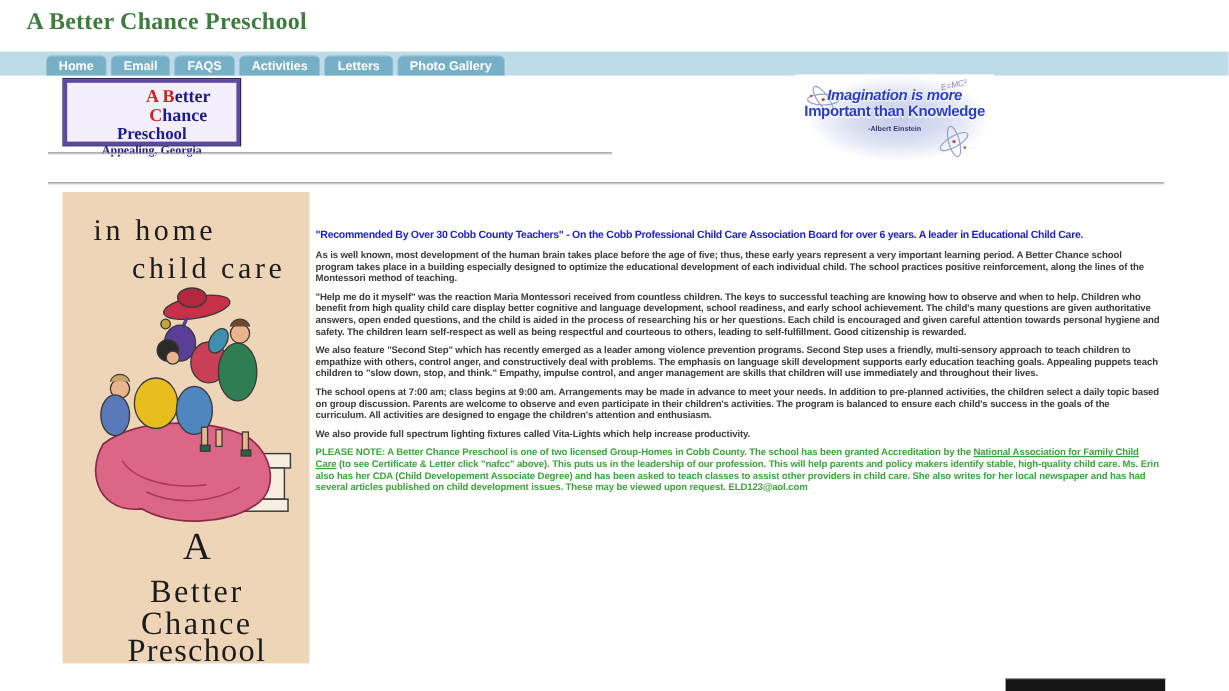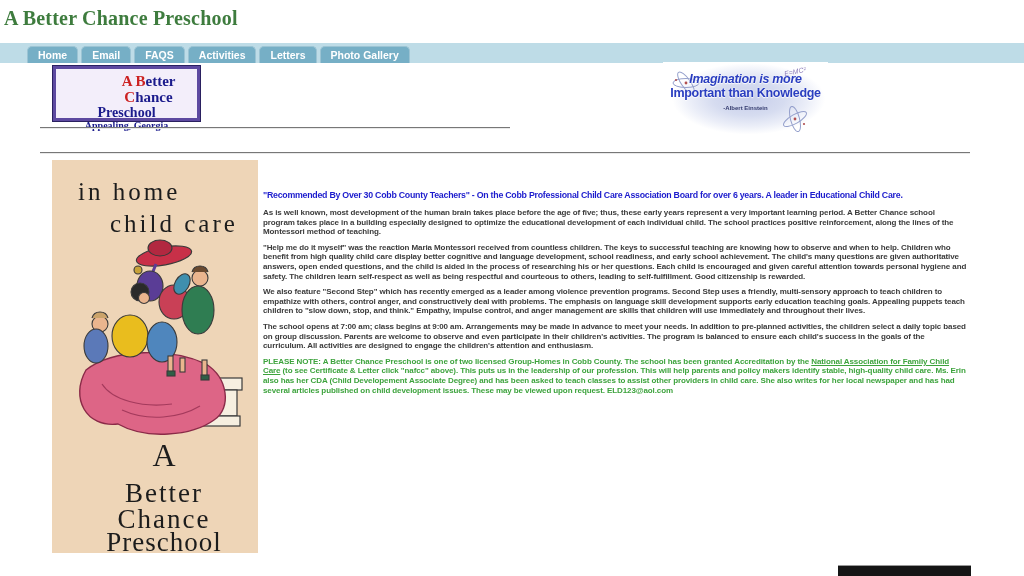--- a/index.html
+++ b/index.html
@@ -3,30 +3,30 @@
 <meta charset="utf-8">
 <style>
   * { margin:0; padding:0; box-sizing:border-box; }
   html,body { background:#fff; }
   #page {
     position:relative; width:1024px; height:576px; background:#fff;
     overflow:hidden; font-family:"Liberation Sans", sans-serif;
   }
   
   #site-title {
-    position:absolute; left:4px; top:7px;
+    position:absolute; left:22px; top:7px;
     font-family:"Liberation Serif", serif; font-weight:bold;
     font-size:20px; color:#3e7c3e; letter-spacing:0.2px;
   }
   
   #navbar {
     position:absolute; left:0; top:43px; width:1024px; height:20px;
     background:#bedce7;
   }
-  #tabs { position:absolute; left:27px; bottom:0; height:17px; display:flex; gap:3px; }
+  #tabs { position:absolute; left:38px; bottom:0; height:17px; display:flex; gap:3px; }
   .tab {
     display:inline-block; background:#76afc6; color:#fff;
     font-size:10.5px; font-weight:bold; line-height:16px;
     padding:0 10px; border-radius:5px 5px 0 0;
     border:1px solid #9cc4d4; border-bottom:none; cursor:pointer;
     text-decoration:none;
   }
   
   #logo {
     position:absolute; left:53px; top:66px; width:147px; height:55px;
@@ -209,18 +209,19 @@
       <text x="112" y="391" text-anchor="middle" font-family="Liberation Serif, serif" font-size="27" fill="#1c1c1c" letter-spacing="1">Preschool</text>
     </svg>
   </div>
 
   <div id="main-text">
     <div id="headline">"Recommended By Over 30 Cobb County Teachers" - On the Cobb Professional Child Care Association Board for over 6 years. A leader in Educational Child Care.</div>
     <div class="para">As is well known, most development of the human brain takes place before the age of five; thus, these early years represent a very important learning period. A Better Chance school program takes place in a building especially designed to optimize the educational development of each individual child. The school practices positive reinforcement, along the lines of the Montessori method of teaching.</div>
     <div class="para">"Help me do it myself" was the reaction Maria Montessori received from countless children. The keys to successful teaching are knowing how to observe and when to help. Children who benefit from high quality child care display better cognitive and language development, school readiness, and early school achievement. The child's many questions are given authoritative answers, open ended questions, and the child is aided in the process of researching his or her questions. Each child is encouraged and given careful attention towards personal hygiene and safety. The children learn self-respect as well as being respectful and courteous to others, leading to self-fulfillment. Good citizenship is rewarded.</div>
     <div class="para">We also feature "Second Step" which has recently emerged as a leader among violence prevention programs. Second Step uses a friendly, multi-sensory approach to teach children to empathize with others, control anger, and constructively deal with problems. The emphasis on language skill development supports early education teaching goals. Appealing puppets teach children to "slow down, stop, and think." Empathy, impulse control, and anger management are skills that children will use immediately and throughout their lives.</div>
     <div class="para">The school opens at 7:00 am; class begins at 9:00 am. Arrangements may be made in advance to meet your needs. In addition to pre-planned activities, the children select a daily topic based on group discussion. Parents are welcome to observe and even participate in their children's activities. The program is balanced to ensure each child's success in the goals of the curriculum. All activities are designed to engage the children's attention and enthusiasm.</div>
+    <div class="para">We also provide full spectrum lighting fixtures called Vita-Lights which help increase productivity.</div>
     <div class="para" id="note"><span>PLEASE NOTE: A Better Chance Preschool is one of two licensed Group-Homes in Cobb County. The school has been granted Accreditation by the </span><a href="#">National Association for Family Child Care</a><span> (to see Certificate &amp; Letter click "nafcc" above). This puts us in the leadership of our profession. This will help parents and policy makers identify stable, high-quality child care. Ms. Erin also has her CDA (Child Developement Associate Degree) and has been asked to teach classes to assist other providers in child care. She also writes for her local newspaper and has had several articles published on child development issues. These may be viewed upon request. ELD123@aol.com</span></div>
   </div>
 
   <div id="black-box"></div>
 
 </div>
 
 </body></html>

